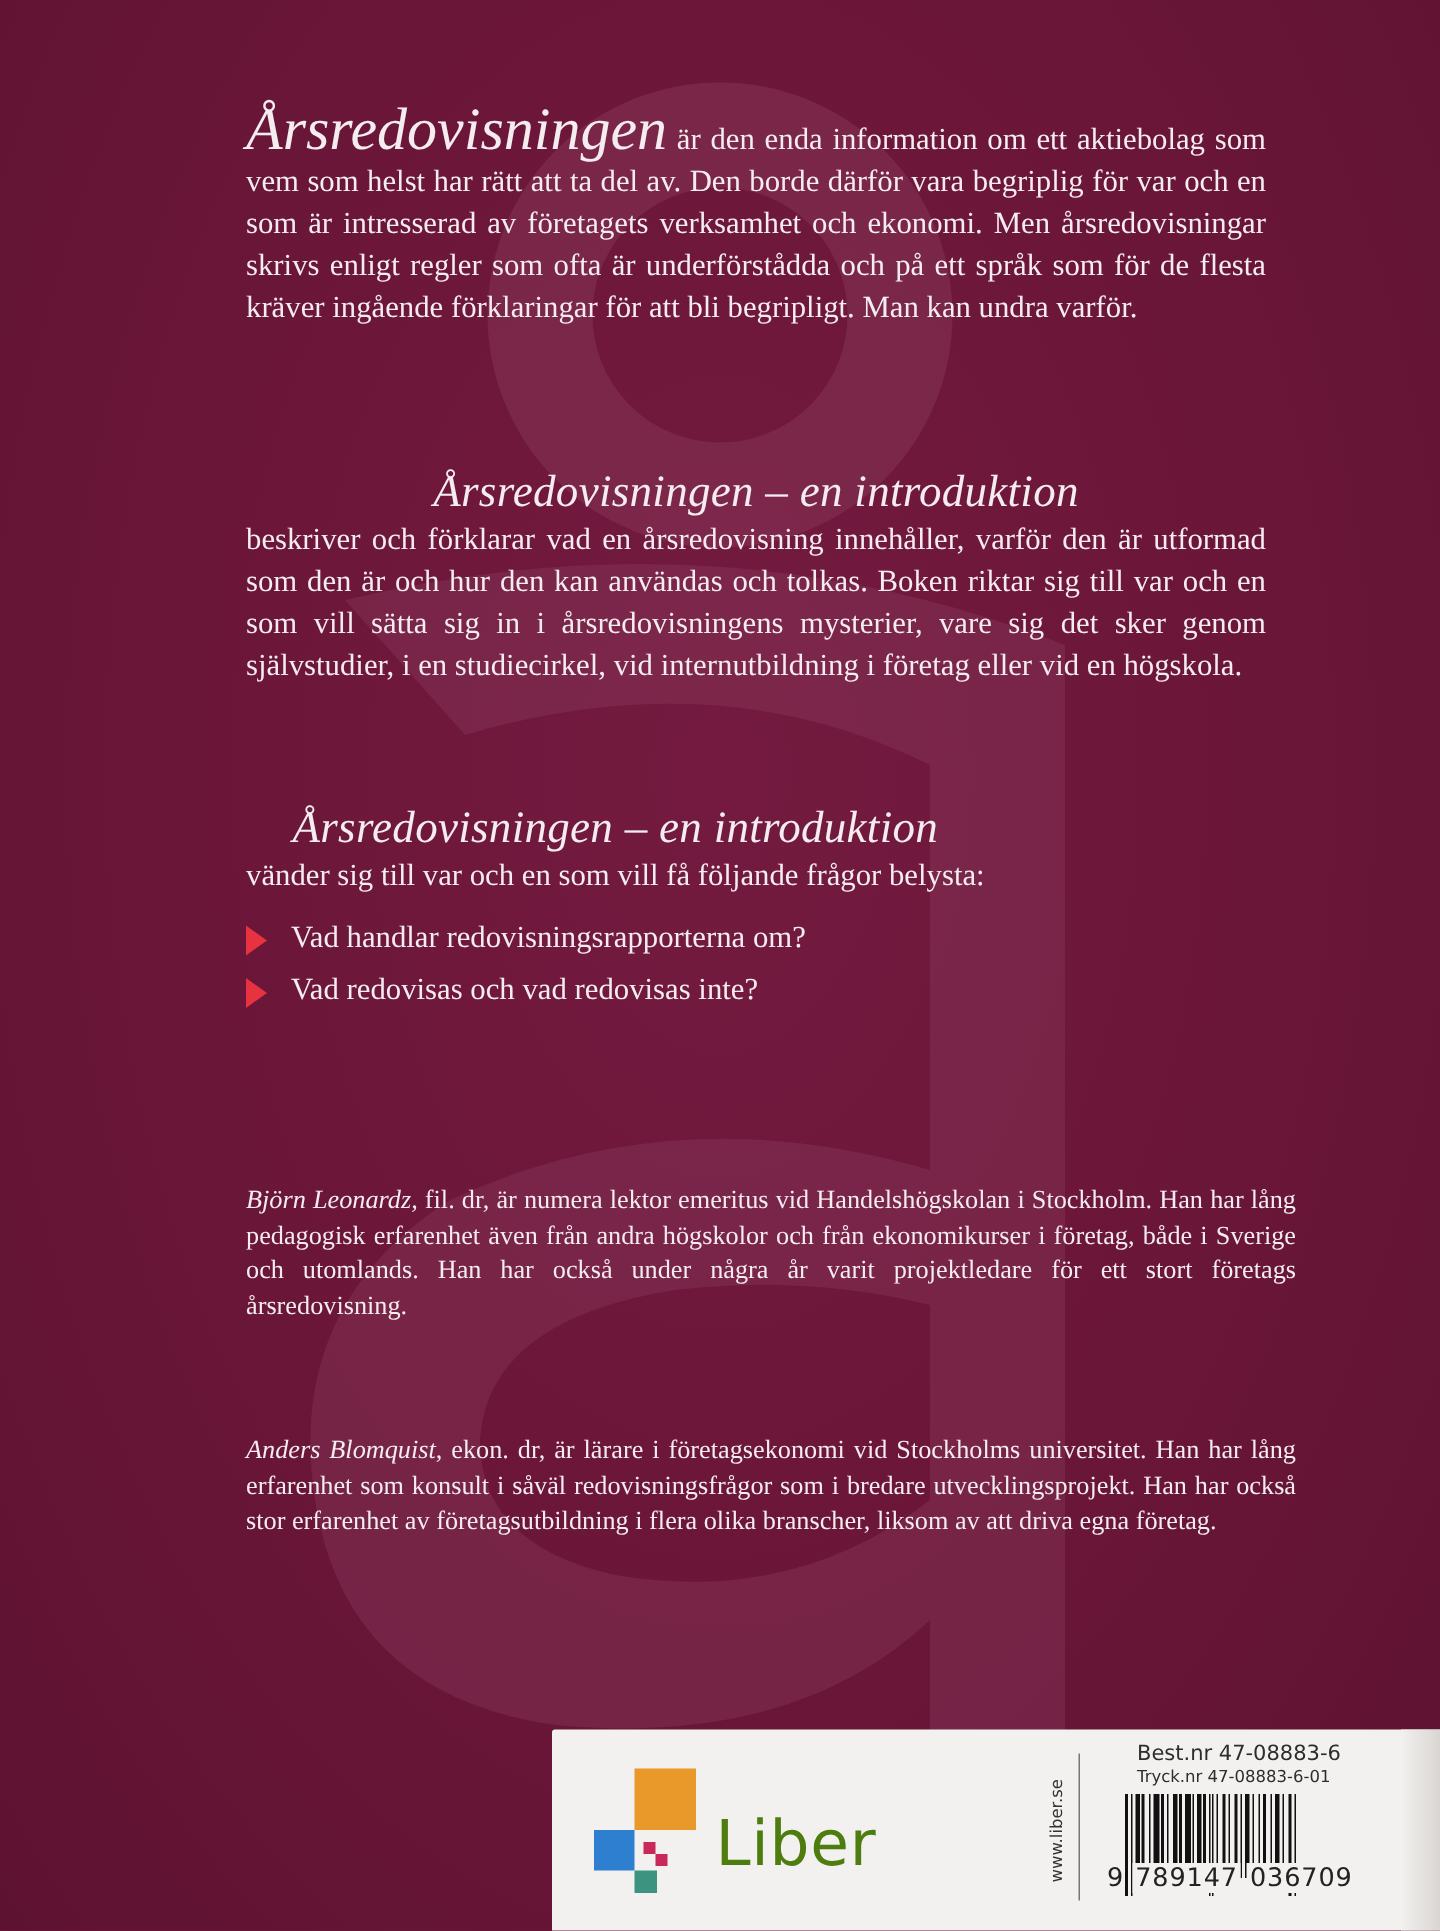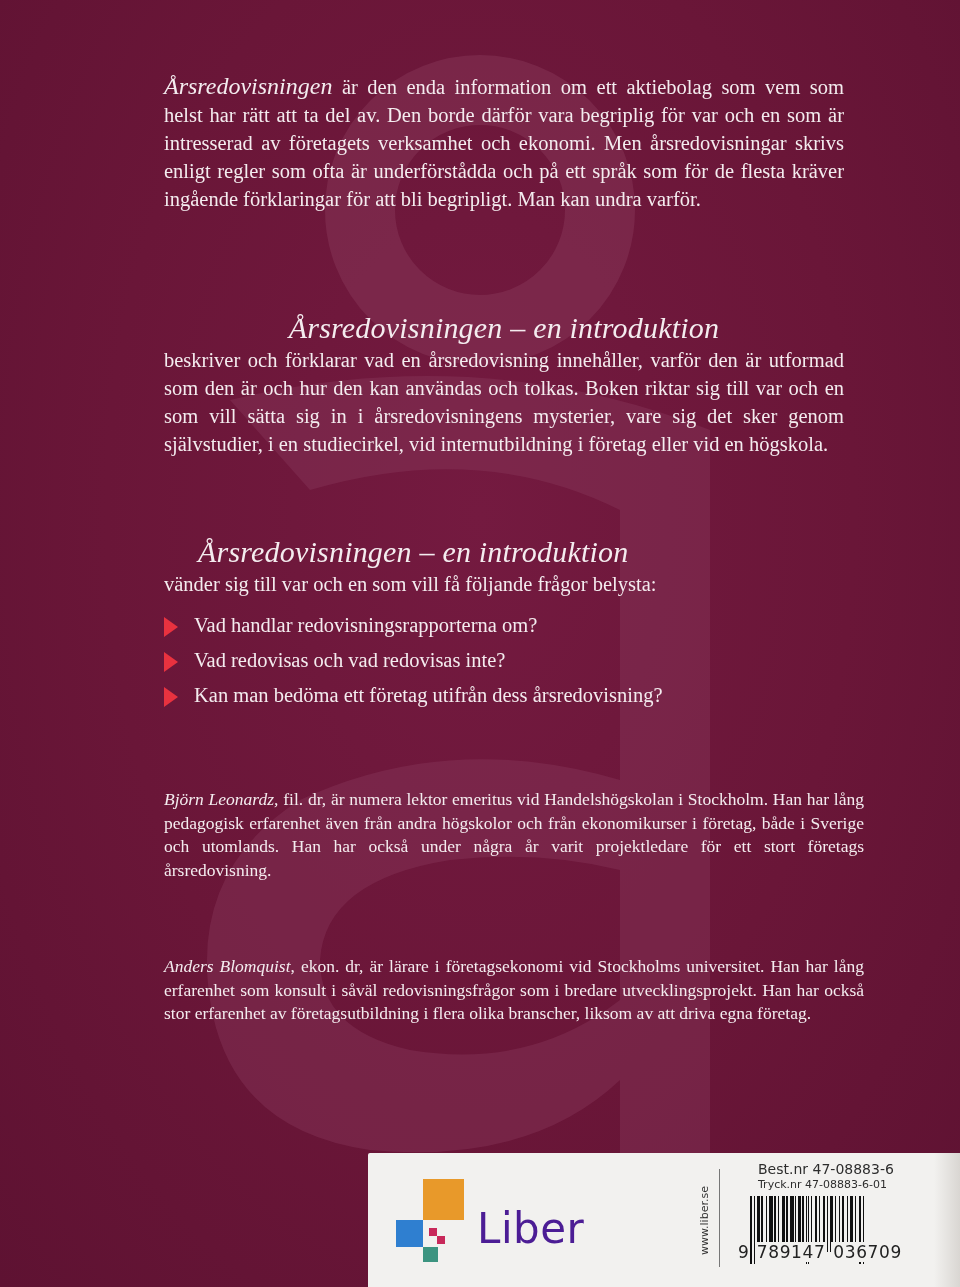--- a/index.html
+++ b/index.html
@@ -19,21 +19,21 @@
     width: 680px; height: 1120px;
     pointer-events: none;
   }
   .content {
     position: absolute; left: 164px; top: 72px; width: 680px;
   }
   .para {
     font-size: 20.5px; line-height: 28px; margin: 0;
     text-align: justify;
   }
-  .lead-em { font-style: italic; font-size: 24px; }
+  .lead-em { font-style: italic; font-size: 40px; }
   .heading {
     font-style: italic; font-size: 30px; line-height: 36px;
     margin: 0; font-weight: normal; letter-spacing: 0.2px; text-align: center;
   }
   .s1 { position: absolute; top: 0; }
   .s2 { position: absolute; top: 238px; }
   .s3 { position: absolute; top: 462px; }
   .bullets { list-style: none; margin: 10px 0 0 0; padding: 0; }
   .bullets li {
     position: relative; padding-left: 30px;
@@ -62,21 +62,21 @@
   }
   .label-box .edge {
     position: absolute; right: 0; top: 0; width: 26px; height: 100%;
     background: linear-gradient(90deg, #f2f1ef, #d9d6d2);
   }
   .logo { position: absolute; left: 28px; top: 26px; width: 200px; height: 86px; }
   .logo .sq { position: absolute; }
   .logo-text {
     position: absolute; left: 81px; top: 28px;
     font-family: "DejaVu Sans", "Liberation Sans", sans-serif;
-    font-size: 42px; color: #4c1d95; letter-spacing: 0.5px;
+    font-size: 42px; color: #4d7c0f; letter-spacing: 0.5px;
     line-height: 44px;
   }
   .url {
     position: absolute; left: 326px; top: 14px; width: 20px; height: 106px;
     display: flex; align-items: center; justify-content: center;
   }
   .url span {
     transform: rotate(-90deg); white-space: nowrap;
     font-family: "DejaVu Sans", sans-serif; font-size: 11px; color: #333;
   }
@@ -127,21 +127,20 @@
     <h2 class="heading">Årsredovisningen – en introduktion</h2>
     <p class="para">beskriver och förklarar vad en årsredovisning innehåller, varför den är utformad som den är och hur den kan användas och tolkas. Boken riktar sig till var och en som vill sätta sig in i årsredovisningens mysterier, vare sig det sker genom självstudier, i en studiecirkel, vid internutbildning i företag eller vid en högskola.</p>
   </section>
 
   <section class="s3">
     <h2 class="heading">Årsredovisningen – en introduktion</h2>
     <p class="para">vänder sig till var och en som vill få följande frågor belysta:</p>
     <ul class="bullets">
       <li><span class="arrow"></span><span>Vad handlar redovisningsrapporterna om?</span></li>
       <li><span class="arrow"></span><span>Vad redovisas och vad redovisas inte?</span></li>
-      <li><span class="arrow"></span><span>Kan man bedöma ett företag utifrån dess årsredovisning?</span></li>
     </ul>
   </section>
 </div>
 
 <p class="bio bio1"><em>Björn Leonardz,</em><span> fil. dr, är numera lektor emeritus vid Handelshögskolan i Stockholm. Han har lång pedagogisk erfarenhet även från andra högskolor och från ekonomikurser i företag, både i Sverige och utomlands. Han har också under några år varit projektledare för ett stort företags årsredovisning.</span></p>
 <p class="bio bio2"><em>Anders Blomquist</em><span>, ekon. dr, är lärare i företagsekonomi vid Stockholms universitet. Han har lång erfarenhet som konsult i såväl redovisningsfrågor som i bredare utvecklingsprojekt. Han har också stor erfarenhet av företagsutbildning i flera olika branscher, liksom av att driva egna företag.</span></p>
 
 <div class="label-box">
   <div class="edge"></div>
   <div class="logo">

